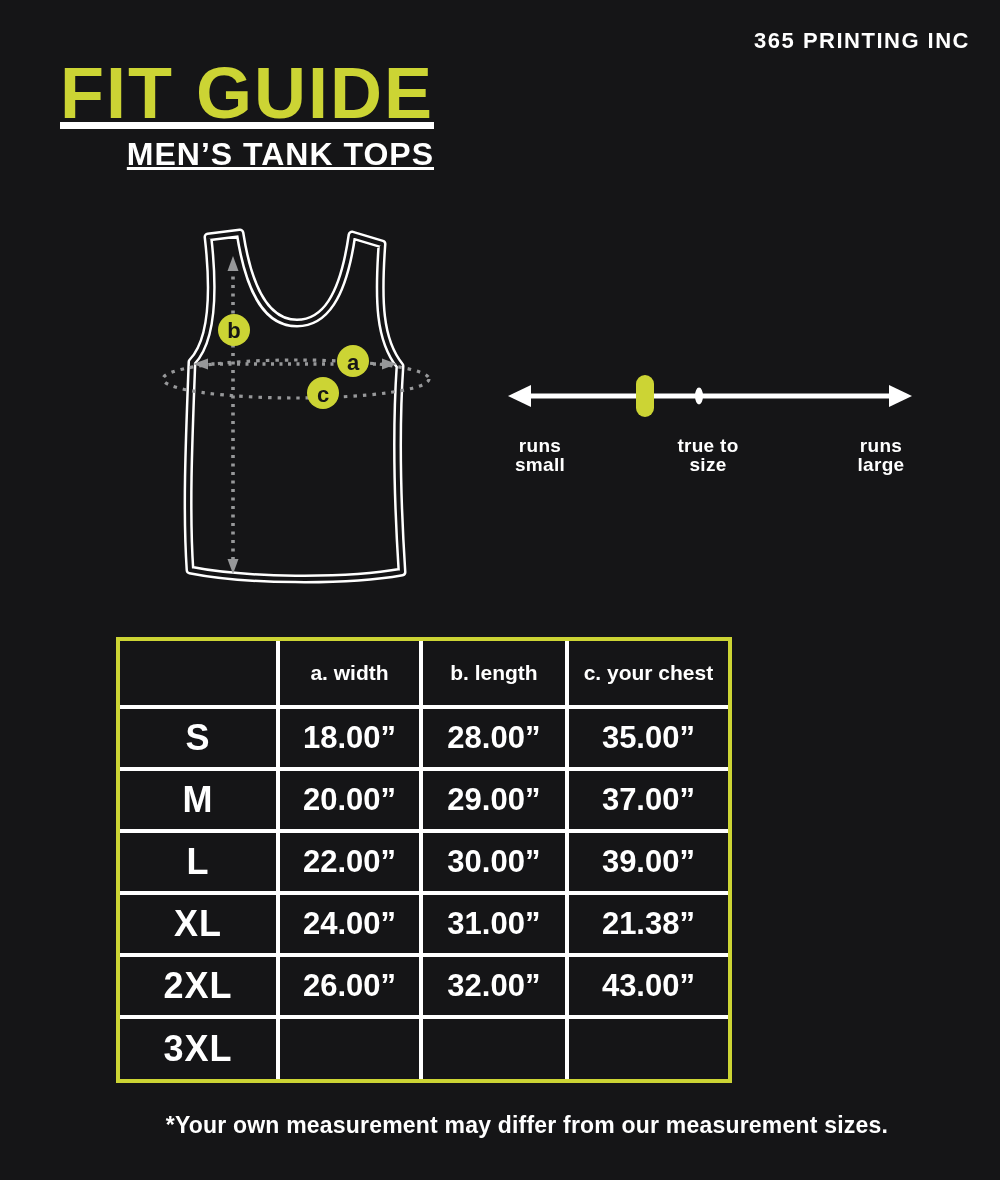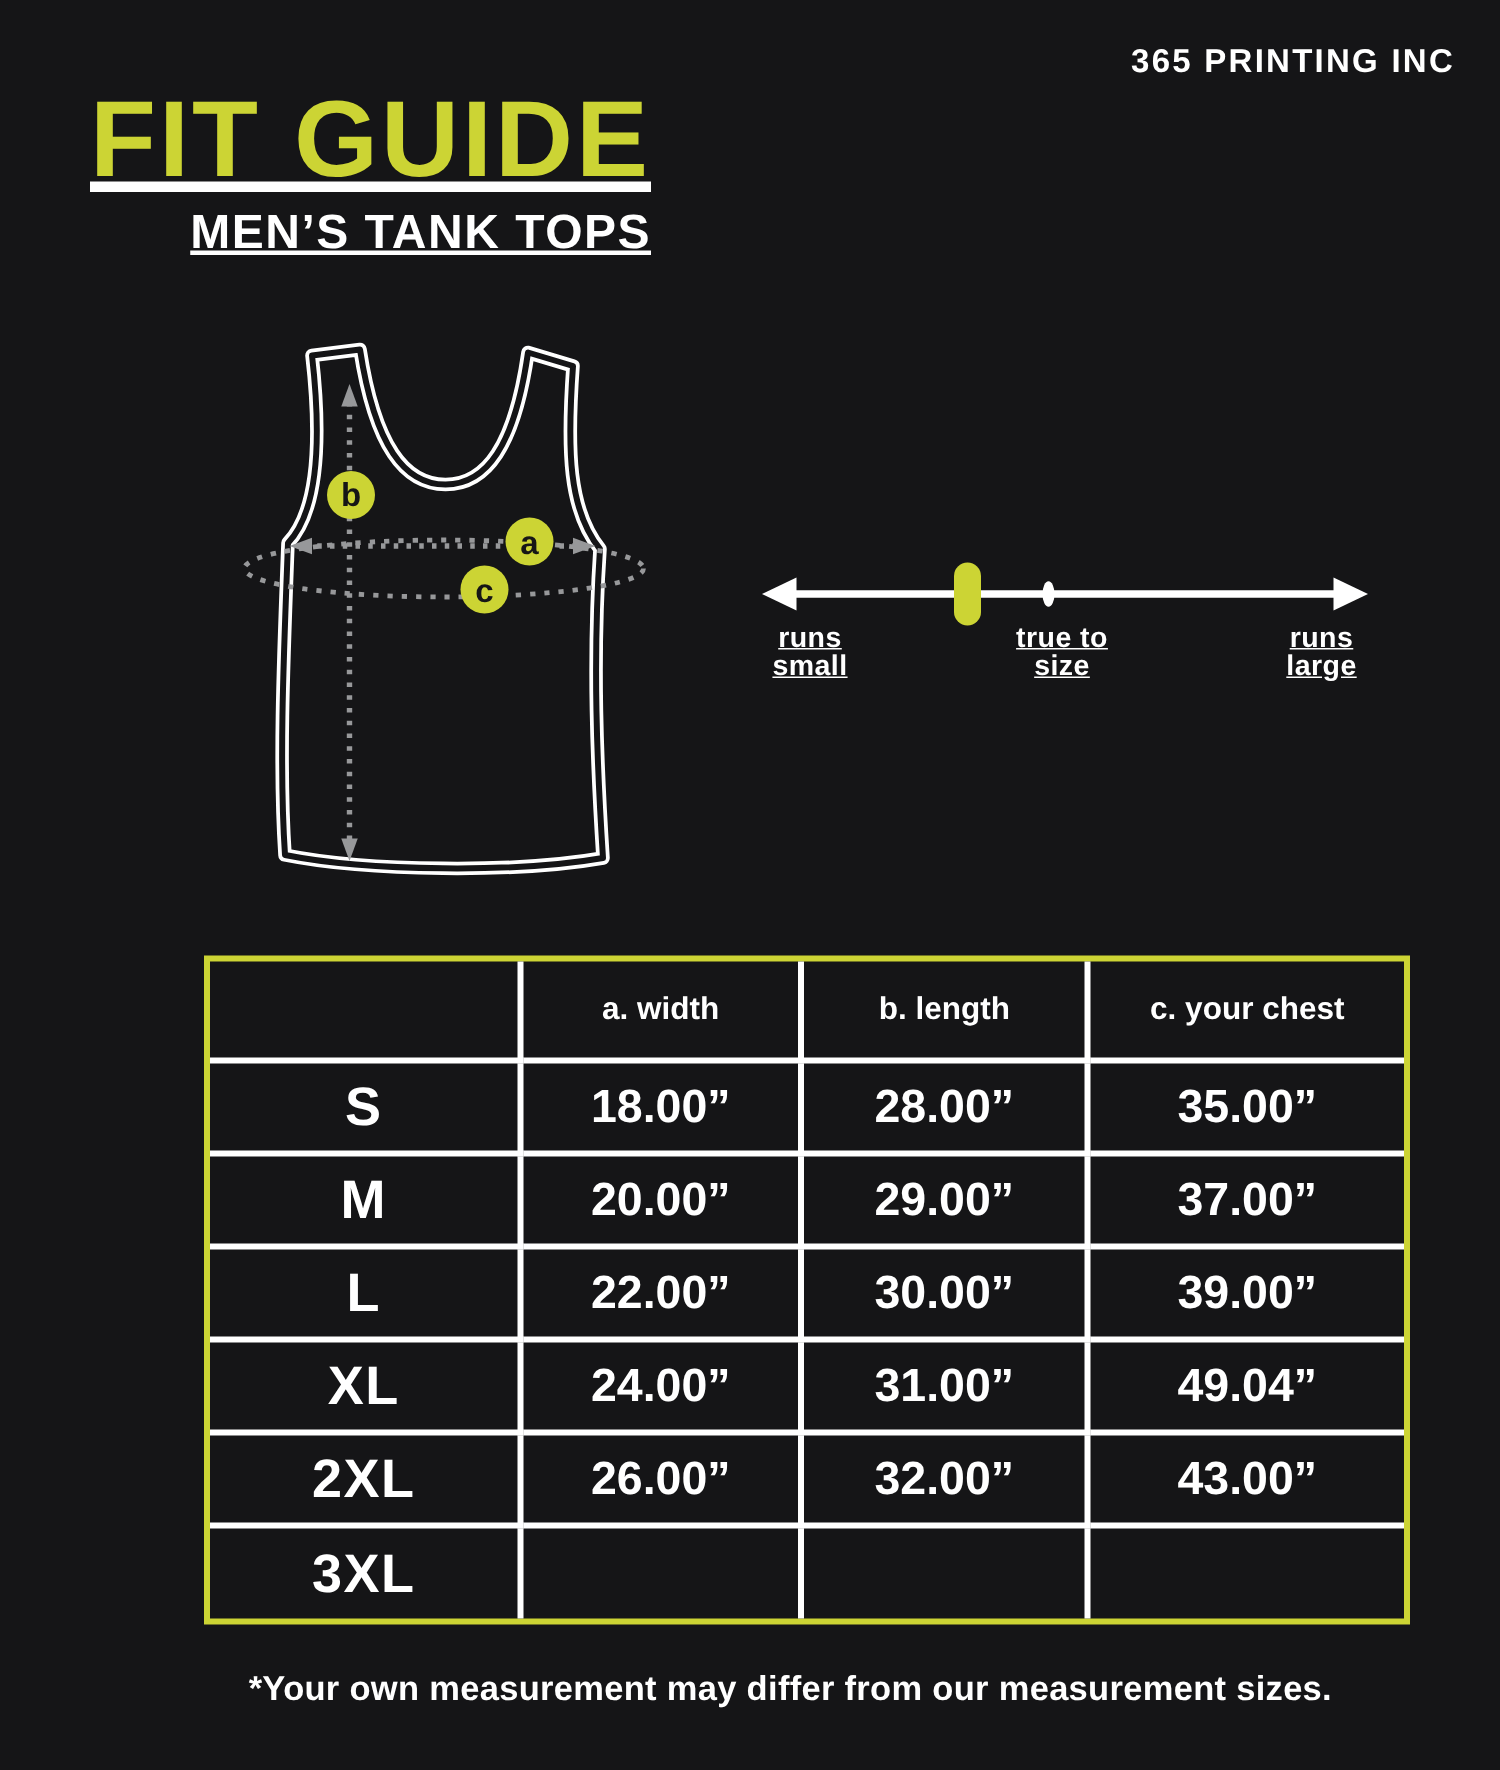--- a/index.html
+++ b/index.html
@@ -25,29 +25,29 @@
     font-size:72px;line-height:1.05;letter-spacing:2px;
     color:var(--accent);text-align:left;white-space:nowrap;
   }
   .subtitle{
     margin-top:4px;font-size:32px;letter-spacing:1px;
     color:var(--text);text-align:right;white-space:nowrap;
   }
   .tank-svg{position:absolute;left:145px;top:210px;width:330px;height:385px;}
   .scale-svg{position:absolute;left:500px;top:368px;width:420px;height:56px;}
   .scale-label{
-    position:absolute;top:416px;transform:translateX(-50%);
+    position:absolute;top:436px;transform:translateX(-50%);
     font-size:19px;line-height:19px;text-align:center;letter-spacing:0.3px;
-    color:var(--text);white-space:nowrap;text-decoration:underline;
+    color:var(--text);white-space:nowrap;
   }
   .scale-label.left{left:540px;}
   .scale-label.center{left:708px;}
   .scale-label.right{left:881px;}
   .size-table-wrap{
-    position:absolute;left:136px;top:637px;width:804px;
+    position:absolute;left:116px;top:637px;width:616px;
     border:4px solid var(--accent);background:var(--background);
   }
   table.size-table{
     width:100%;border-collapse:collapse;table-layout:fixed;
   }
   .size-table td{
     border-right:4px solid #fff;border-bottom:4px solid #fff;
     text-align:center;vertical-align:middle;color:var(--text);
     height:62px;overflow:hidden;
   }
@@ -169,21 +169,21 @@
         <tr>
           <td class="size">L</td>
           <td class="val">22.00”</td>
           <td class="val">30.00”</td>
           <td class="val">39.00”</td>
         </tr>
         <tr>
           <td class="size">XL</td>
           <td class="val">24.00”</td>
           <td class="val">31.00”</td>
-          <td class="val">49.04”</td>
+          <td class="val">21.38”</td>
         </tr>
         <tr>
           <td class="size">2XL</td>
           <td class="val">26.00”</td>
           <td class="val">32.00”</td>
           <td class="val">43.00”</td>
         </tr>
         <tr>
           <td class="size">3XL</td>
           <td class="val"></td>

